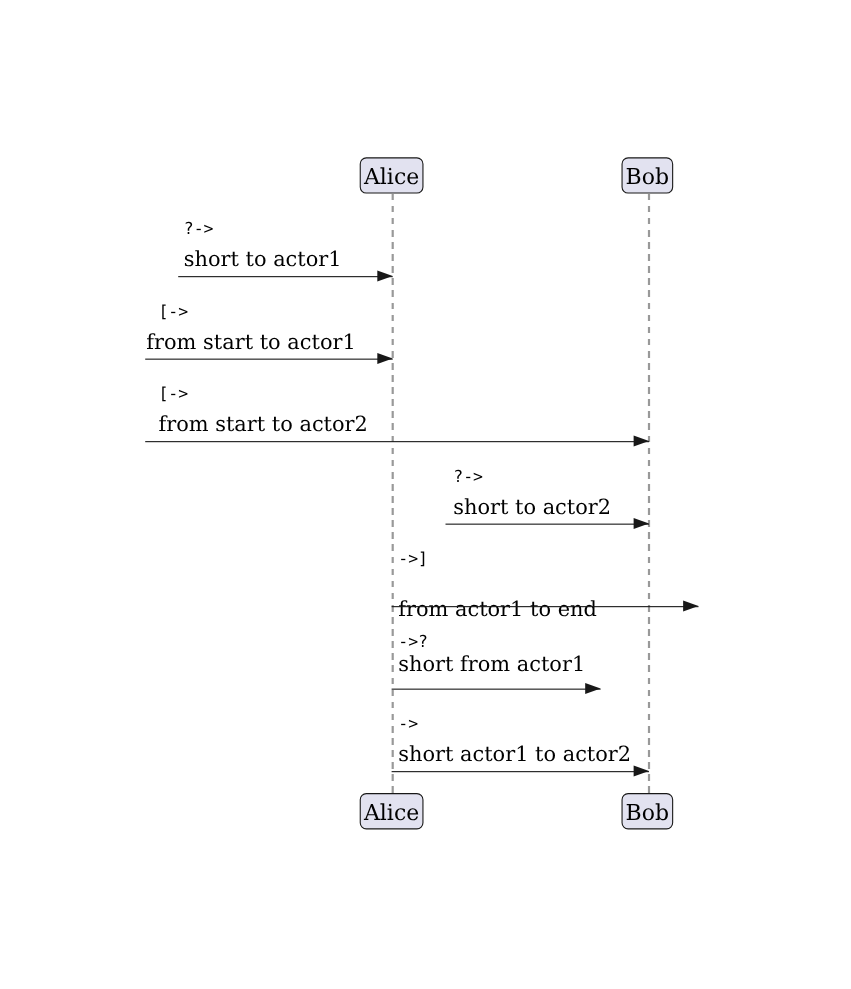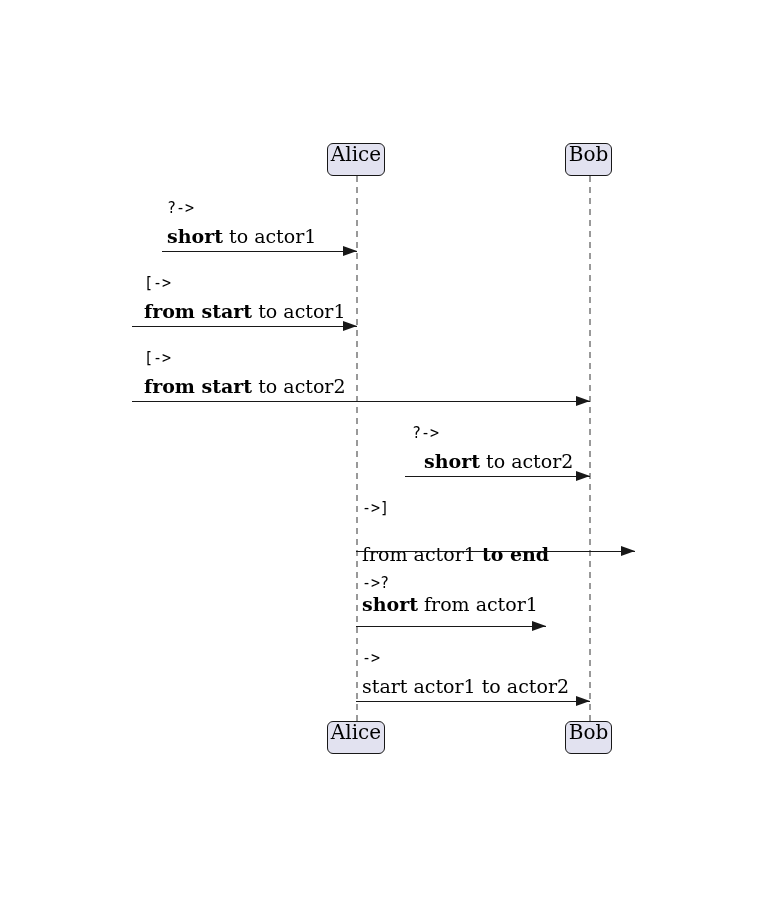--- a/index.html
+++ b/index.html
@@ -16,20 +16,21 @@
     color: var(--text, #000000);
     overflow: hidden;
   }
   .actor-box {
     position: absolute;
     height: 31px;
     background: var(--actor-fill, #e2e2f0);
     border: 1.5px solid var(--actor-border, #181818);
     border-radius: 6px;
     display: flex;
+    align-items: center;
     justify-content: center;
     font-size: 20px;
     line-height: 1;
     box-sizing: content-box;
   }
   .lifeline {
     position: absolute;
     width: 1.5px;
     background: repeating-linear-gradient(
       to bottom,
@@ -44,21 +45,21 @@
     line-height: 1.1;
     color: var(--text, #000000);
     white-space: pre;
   }
   .msg-label {
     position: absolute;
     font-size: 19px;
     line-height: 1.1;
     white-space: pre;
   }
-  .msg-label b { font-weight: bold; }
+  .msg-label b { font-weight: normal; }
   .msg-arrow {
     position: absolute;
     height: 0;
     border-top: 1.5px solid var(--arrow, #181818);
   }
   .msg-arrow .head {
     position: absolute;
     right: 0;
     top: -6.5px;
     width: 0;
@@ -86,37 +87,37 @@
   <div>
     <div class="msg-code" style="left:167px;top:200px">?-&gt;</div>
     <div class="msg-label" style="left:167px;top:226px"><span></span><b>short</b><span> to actor1</span></div>
     <div class="msg-arrow" style="left:162px;top:251px;width:195px">
       <span class="head"></span>
     </div>
   </div>
 
   <div>
     <div class="msg-code" style="left:144px;top:275px">[-&gt;</div>
-    <div class="msg-label" style="left:144px;top:301px"><span></span><b>from start</b><span> to actor1</span></div>
+    <div class="msg-label" style="left:133px;top:301px"><span></span><b>from start</b><span> to actor1</span></div>
     <div class="msg-arrow" style="left:132px;top:326px;width:225px">
       <span class="head"></span>
     </div>
   </div>
 
   <div>
     <div class="msg-code" style="left:144px;top:350px">[-&gt;</div>
     <div class="msg-label" style="left:144px;top:376px"><span></span><b>from start</b><span> to actor2</span></div>
     <div class="msg-arrow" style="left:132px;top:401px;width:458px">
       <span class="head"></span>
     </div>
   </div>
 
   <div>
     <div class="msg-code" style="left:412px;top:425px">?-&gt;</div>
-    <div class="msg-label" style="left:424px;top:451px"><span></span><b>short</b><span> to actor2</span></div>
+    <div class="msg-label" style="left:412px;top:451px"><span></span><b>short</b><span> to actor2</span></div>
     <div class="msg-arrow" style="left:405px;top:476px;width:185px">
       <span class="head"></span>
     </div>
   </div>
 
   <div>
     <div class="msg-code" style="left:362px;top:500px">-&gt;]</div>
     <div class="msg-label" style="left:362px;top:544px"><span>from actor1 </span><b>to end</b><span></span></div>
     <div class="msg-arrow" style="left:356px;top:551px;width:279px">
       <span class="head"></span>
@@ -126,21 +127,21 @@
   <div>
     <div class="msg-code" style="left:362px;top:575px">-&gt;?</div>
     <div class="msg-label" style="left:362px;top:594px"><span></span><b>short</b><span> from actor1</span></div>
     <div class="msg-arrow" style="left:356px;top:626px;width:190px">
       <span class="head"></span>
     </div>
   </div>
 
   <div>
     <div class="msg-code" style="left:362px;top:650px">-&gt;</div>
-    <div class="msg-label" style="left:362px;top:676px"><span>start actor1 to actor2</span><b></b><span></span></div>
+    <div class="msg-label" style="left:362px;top:676px"><span>short actor1 to actor2</span><b></b><span></span></div>
     <div class="msg-arrow" style="left:356px;top:701px;width:234px">
       <span class="head"></span>
     </div>
   </div>
 
   <div class="actor-box" style="left:327px;top:721px;width:56px">
     <span>Alice</span>
   </div>
   <div class="actor-box" style="left:565px;top:721px;width:45px">
     <span>Bob</span>

